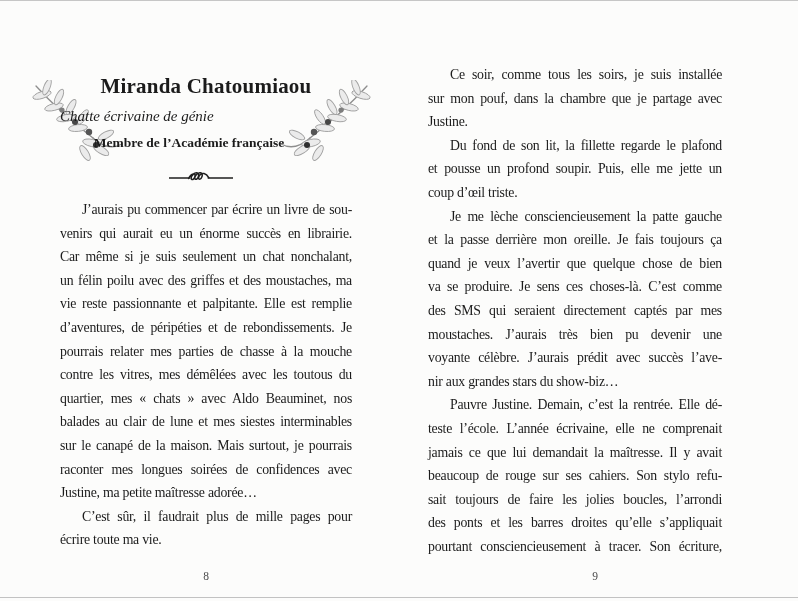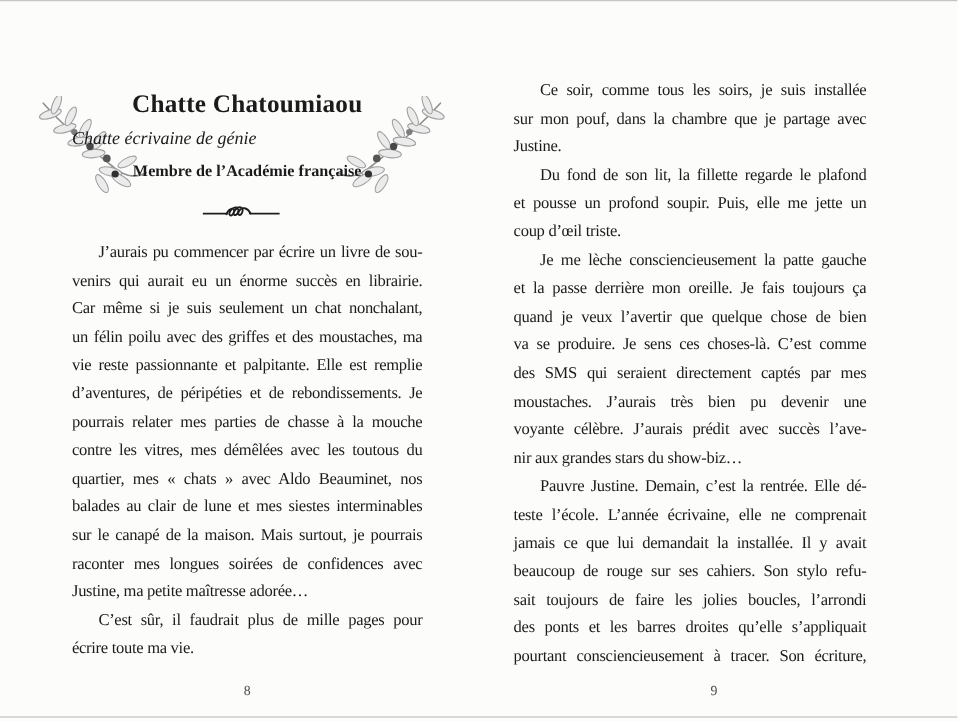--- a/index.html
+++ b/index.html
@@ -10,21 +10,21 @@
   }
   .rule{position:absolute;left:0;right:0;height:1px;background:#c6c6c6}
   .rule.top{top:0}
   .rule.bottom{top:597px;background:#c2c2c2}
 
   
   .title{position:absolute;left:60px;top:74px;width:292px;text-align:center;
          font-weight:bold;font-size:21px;letter-spacing:.2px;white-space:nowrap}
   .subtitle{position:absolute;left:60px;top:108px;width:292px;text-align:left;
          font-style:italic;font-size:15px;white-space:nowrap}
-  .affiliation{position:absolute;left:60px;top:135px;width:292px;text-align:center;
+  .affiliation{position:absolute;left:43px;top:135px;width:292px;text-align:center;
          font-weight:bold;font-size:13.5px;white-space:nowrap}
   .branch{position:absolute;top:80px;width:100px;height:92px}
   .branch.left{left:26px}
   .branch.right{left:277px;transform:scaleX(-1)}
   .divider{position:absolute;left:169px;top:171px;width:64px;height:13px}
 
   
   .bodycol{position:absolute;font-size:13.8px;line-height:23.6px;letter-spacing:-.25px}
   .bodycol .ln{text-align:justify;text-align-last:justify}
   .bodycol .ln.end{text-align:right;text-align-last:left}
@@ -91,21 +91,21 @@
       <ellipse cx="80" cy="55" rx="8.5" ry="3.2" transform="rotate(-28 80 55)"></ellipse>
     </g>
     <g stroke="none">
       <circle cx="49" cy="42" r="3" fill="#474747"></circle>
       <circle cx="63" cy="52" r="3.2" fill="#555555"></circle>
       <circle cx="36" cy="30" r="2.6" fill="#7d7d7d"></circle>
       <circle cx="70" cy="65" r="3" fill="#2f2f2f"></circle>
     </g>
   </svg>
 
-  <h1 class="title" style="margin:0">Chatte Chatoumiaou</h1>
+  <h1 class="title" style="margin:0">Miranda Chatoumiaou</h1>
   <div class="subtitle">Chatte écrivaine de génie</div>
   <div class="affiliation">Membre de l’Académie française</div>
 
   <svg class="divider" viewBox="0 0 62 12" aria-hidden="true">
     <g fill="none" stroke="#1f1f1f" stroke-width="1.5" stroke-linecap="round">
       <path d="M0 6.5 H 20"></path>
       <path d="M19 7 C 21.5 1.5, 26.5 1, 25 5.5 C 23.8 9.5, 19.5 8.5, 22.5 4 C 25 0.5, 30 0.5, 28.5 5 C 27.2 9.3, 23 8.3, 26 3.8 C 28.5 0.3, 33.5 0.6, 32 5 C 30.7 9, 26.8 8.2, 29.6 4 C 31.8 0.8, 36 1.6, 38.5 6.2"></path>
       <path d="M38 6.5 H 62"></path>
     </g>
   </svg>
@@ -142,20 +142,20 @@
       <div class="ln in">Je me lèche consciencieusement la patte gauche</div>
       <div class="ln">et la passe derrière mon oreille. Je fais toujours ça</div>
       <div class="ln">quand je veux l’avertir que quelque chose de bien</div>
       <div class="ln">va se produire. Je sens ces choses-là. C’est comme</div>
       <div class="ln">des SMS qui seraient directement captés par mes</div>
       <div class="ln">moustaches. J’aurais très bien pu devenir une</div>
       <div class="ln">voyante célèbre. J’aurais prédit avec succès l’ave-</div>
       <div class="ln end">nir aux grandes stars du show-biz…</div>
       <div class="ln in">Pauvre Justine. Demain, c’est la rentrée. Elle dé-</div>
       <div class="ln">teste l’école. L’année écrivaine, elle ne comprenait</div>
-      <div class="ln">jamais ce que lui demandait la installée. Il y avait</div>
+      <div class="ln">jamais ce que lui demandait la maîtresse. Il y avait</div>
       <div class="ln">beaucoup de rouge sur ses cahiers. Son stylo refu-</div>
       <div class="ln">sait toujours de faire les jolies boucles, l’arrondi</div>
       <div class="ln">des ponts et les barres droites qu’elle s’appliquait</div>
       <div class="ln">pourtant consciencieusement à tracer. Son écriture,</div>
     </div>
   <div class="folio right">9</div>
 </div>
 
 </body></html>

